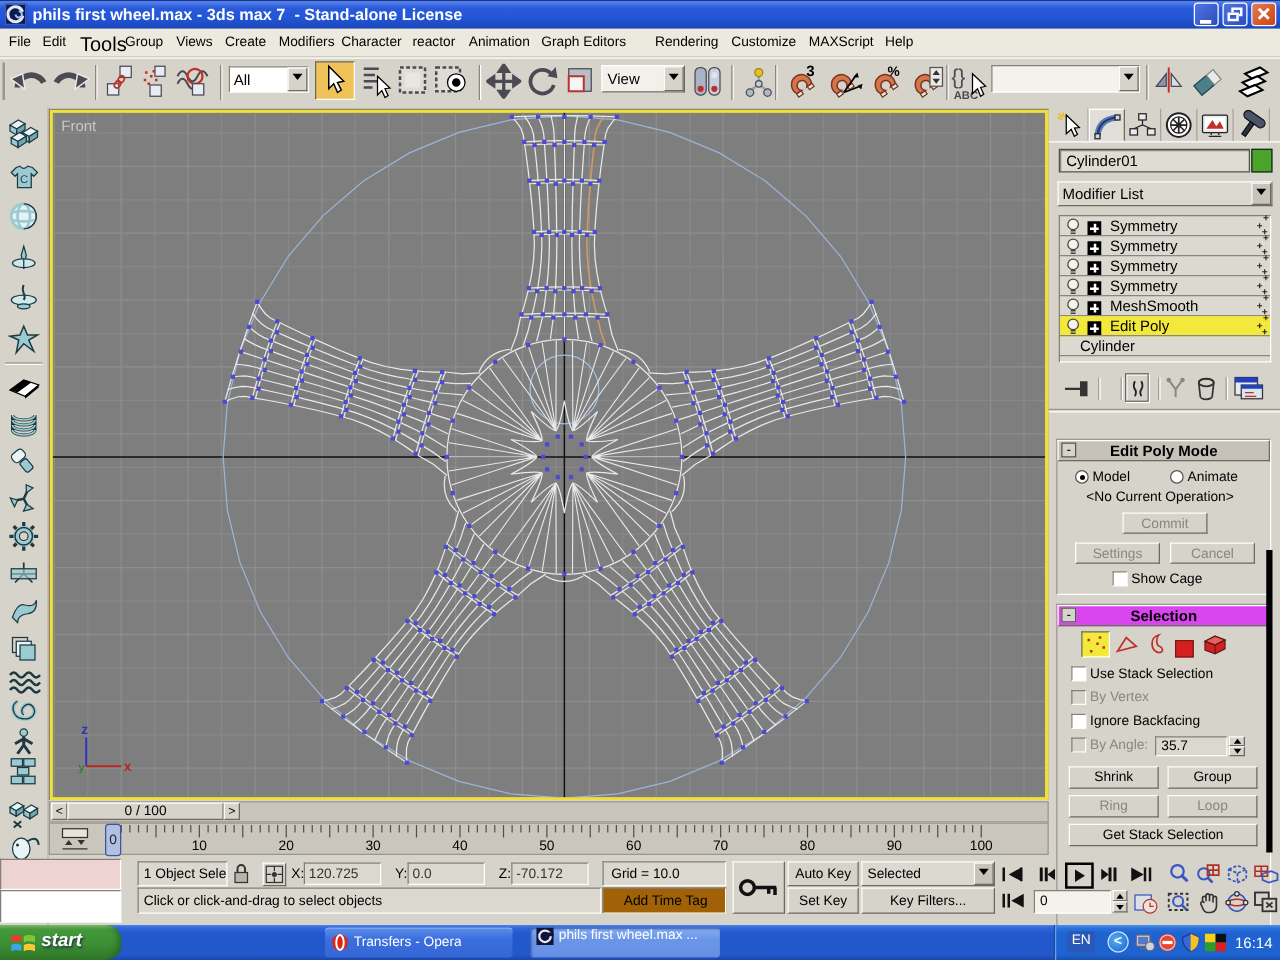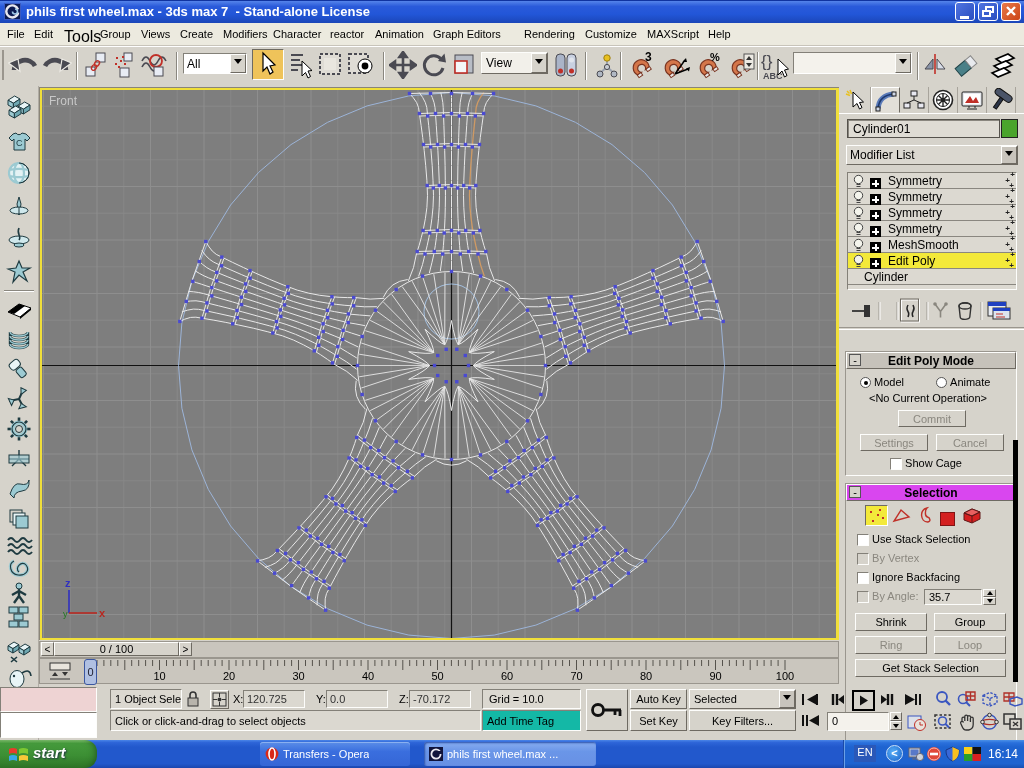--- a/index.html
+++ b/index.html
@@ -1079,21 +1079,21 @@
       </svg>
     </div>
     <div class="abs" style="left:233px;top:693px;font-size:11px;color:#000;;white-space:nowrap">X:</div>
     <div class="abs sunk" style="left:243px;top:690px;width:62px;height:18px;background:#dbd8d0;font-size:11px;padding:2px 0 0 3px;color:#333">120.725</div>
     <div class="abs" style="left:316px;top:693px;font-size:11px;color:#000;;white-space:nowrap">Y:</div>
     <div class="abs sunk" style="left:326px;top:690px;width:62px;height:18px;background:#dbd8d0;font-size:11px;padding:2px 0 0 3px;color:#333">0.0</div>
     <div class="abs" style="left:399px;top:693px;font-size:11px;color:#000;;white-space:nowrap">Z:</div>
     <div class="abs sunk" style="left:409px;top:690px;width:62px;height:18px;background:#dbd8d0;font-size:11px;padding:2px 0 0 3px;color:#333">-70.172</div>
     <div class="abs sunk" style="left:482px;top:689px;width:99px;height:20px;background:#dbd8d0;font-size:11px;padding:3px 0 0 6px">Grid = 10.0</div>
     <div class="abs sunk" style="left:110px;top:710px;width:371px;height:21px;background:#dbd8d0;font-size:11px;padding:4px 0 0 4px">Click or click-and-drag to select objects</div>
-    <div class="abs sunk" style="left:482px;top:710px;width:99px;height:21px;background:#14b8a6;font-size:11px;padding:4px 0 0 4px">Add Time Tag</div>
+    <div class="abs sunk" style="left:482px;top:710px;width:99px;height:21px;background:#a16207;font-size:11px;padding:4px 0 0 16px">Add Time Tag</div>
     <div class="abs btn" style="left:586px;top:689px;width:42px;height:42px;">
       <svg width="38" height="38" viewBox="0 0 38 38">
         <circle cx="10" cy="19" r="5.5" fill="none" stroke="#111" stroke-width="2.8"></circle>
         <path d="M15.5 19 H33 M27 19 v5 M32 19 v6" stroke="#111" stroke-width="2.8" fill="none"></path>
       </svg>
     </div>
     <div class="abs btn" style="left:630px;top:689px;width:57px;height:20px;">Auto Key</div>
     <div class="abs btn" style="left:630px;top:710px;width:57px;height:21px;">Set Key</div>
     <div class="abs combo" style="left:689px;top:689px;width:107px;height:20px;background:#dbd8d0;border-color:#fdfdfb #6e6a62 #6e6a62 #fdfdfb">
       <span style="font-size:11px;margin-left:4px">Selected</span>
@@ -1190,21 +1190,21 @@
     </div>
     <div class="abs" style="left:260px;top:742px;width:150px;height:24px;border-radius:3px;background:linear-gradient(#5b8ee8,#3a6ede 40%,#3566d6);box-shadow:inset 0 1px 0 #8ab0f0;display:flex;align-items:center">
  <span style="margin:0 4px 0 5px;display:inline-flex">
         <svg width="14" height="14">
           <circle cx="7" cy="7" r="6.4" fill="#d82818"></circle>
           <ellipse cx="7" cy="7" rx="3" ry="6" fill="none" stroke="#fff" stroke-width="1.6"></ellipse>
         </svg>
       </span>
  <span style="font-size:11px;color:#fff;white-space:nowrap;overflow:hidden">Transfers - Opera</span>
     </div>
-    <div class="abs" style="left:424px;top:742px;width:172px;height:24px;border-radius:3px;background:linear-gradient(#88aef0,#6a96e8 40%,#6890e4);box-shadow:inset 1px 1px 2px #2a50a8;display:flex;align-items:center">
+    <div class="abs" style="left:424px;top:742px;width:152px;height:24px;border-radius:3px;background:linear-gradient(#88aef0,#6a96e8 40%,#6890e4);box-shadow:inset 1px 1px 2px #2a50a8;display:flex;align-items:flex-start">
  <span style="margin:0 4px 0 5px;display:inline-flex">
         <svg width="14" height="14">
           <rect x="0" y="0" width="14" height="14" fill="#10143c"></rect>
           <circle cx="7" cy="7" r="4.6" fill="none" stroke="#e8e8f0" stroke-width="1.8"></circle>
           <rect x="7" y="4" width="7" height="3" fill="#10143c"></rect>
         </svg>
       </span>
  <span style="font-size:11px;color:#fff;white-space:nowrap;overflow:hidden">phils first wheel.max ...</span>
     </div>
     <div class="abs" style="left:843px;top:740px;width:181px;height:28px;background:linear-gradient(#4a90e8 0%,#2a70dc 10%,#1e63d0 25%,#1e63d0 85%,#1850b0 100%);border-left:1px solid #1a4aa8;box-shadow:inset 1px 0 0 #6aa0e8">

